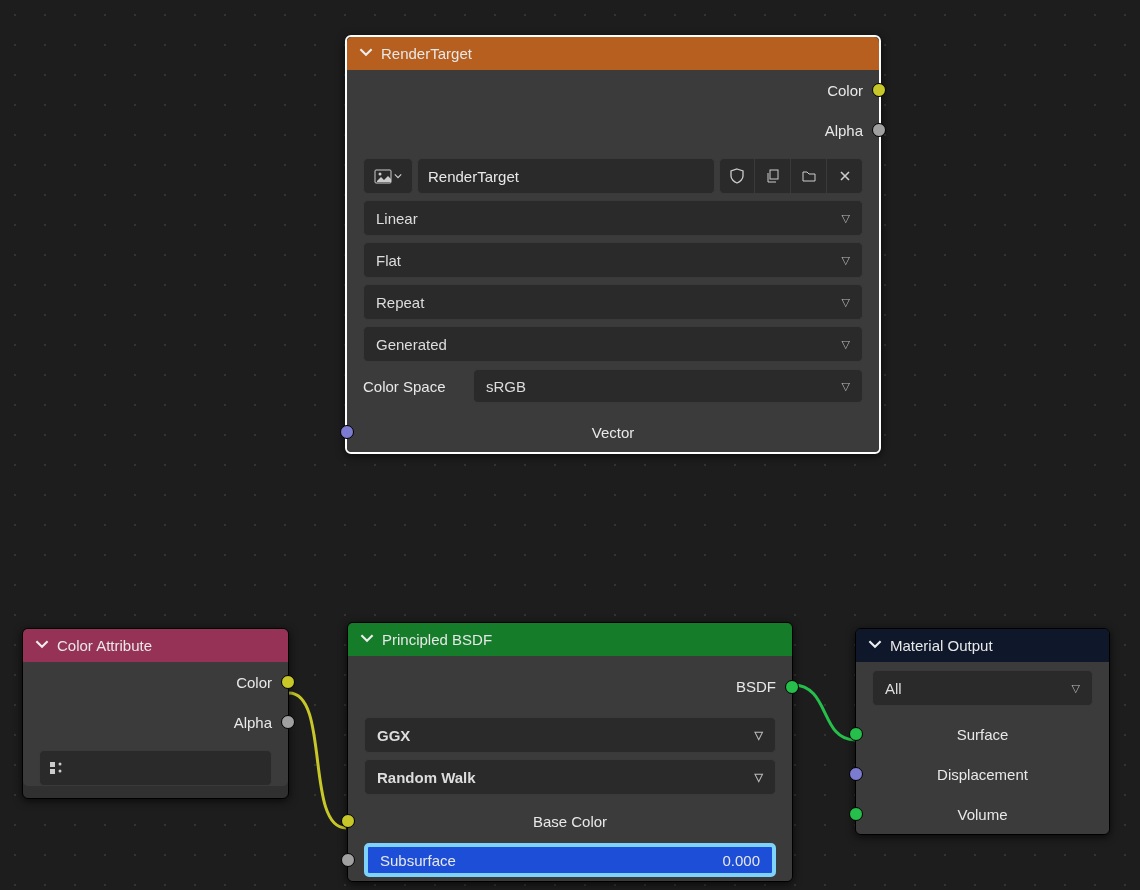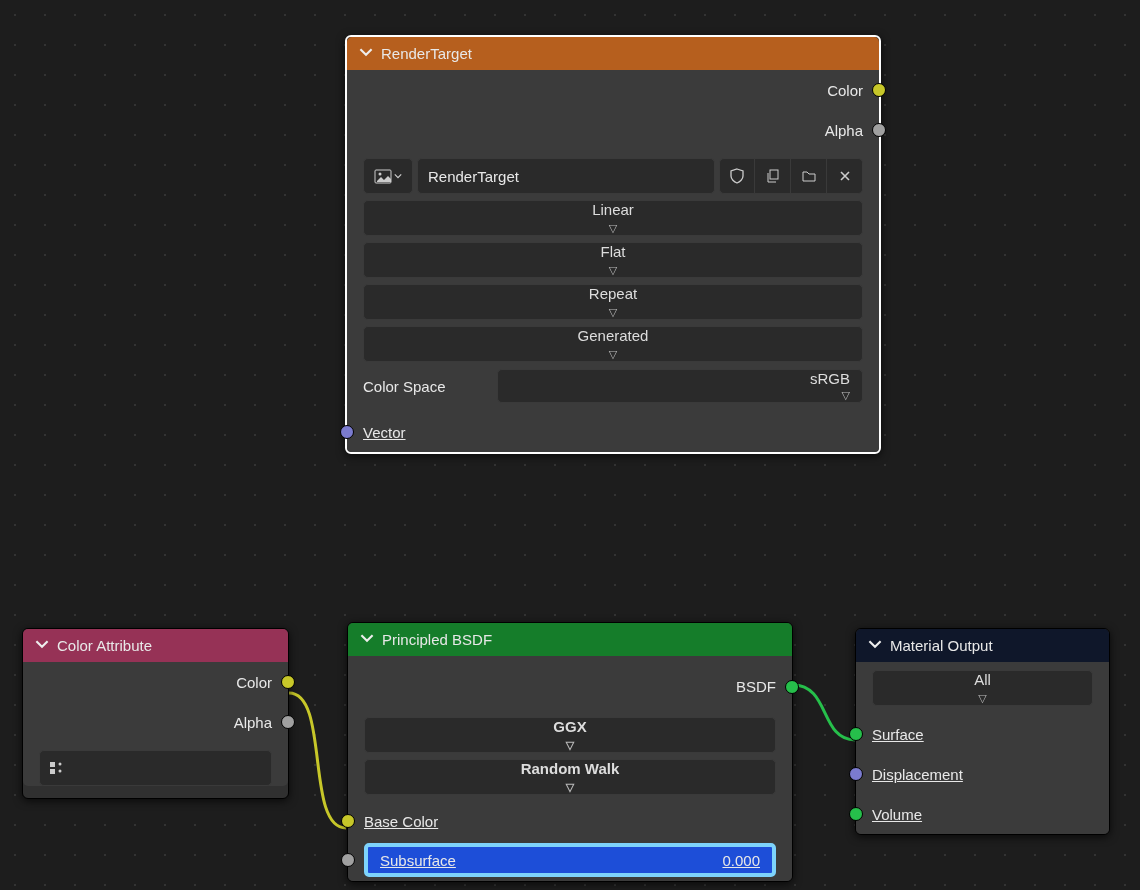--- a/index.html
+++ b/index.html
@@ -46,21 +46,21 @@
   border-bottom-right-radius: 5px;
 }
 .row {
   position: relative;
   display: flex;
   align-items: center;
   height: 40px;
   padding: 12px 16px;
 }
 .row.right { justify-content: flex-end; }
-.row.left { justify-content: flex-start; text-decoration: underline; }
+.row.left { justify-content: center; }
 .socket {
   position: absolute;
   width: 14px;
   height: 14px;
   border-radius: 50%;
   border: 1px solid #000;
   top: 50%;
   transform: translateY(-50%);
 }
 .socket.out { right: -7px; }
@@ -79,28 +79,27 @@
   background: #2a2a2a;
   border: 1px solid #3a3a3a;
   border-radius: 5px;
   height: 36px;
   display: flex;
   align-items: center;
   justify-content: space-between;
   padding: 0 12px;
   color: #ddd;
   cursor: pointer;
-  flex-direction: column;
-}
-.dropdown.small { height: 34px; align-items: flex-end; }
+}
+.dropdown.small { height: 34px; }
 .chev { font-size: 11px; opacity: 0.8; }
 .label-row {
   display: flex;
   align-items: center;
-  gap: 24px;
+  gap: 0;
   height: 36px;
 }
 .label-row > span:first-child { min-width: 110px; }
 .tex-row {
   display: flex;
   gap: 4px;
   height: 36px;
   align-items: stretch;
 }
 .tex-icon-btn {

